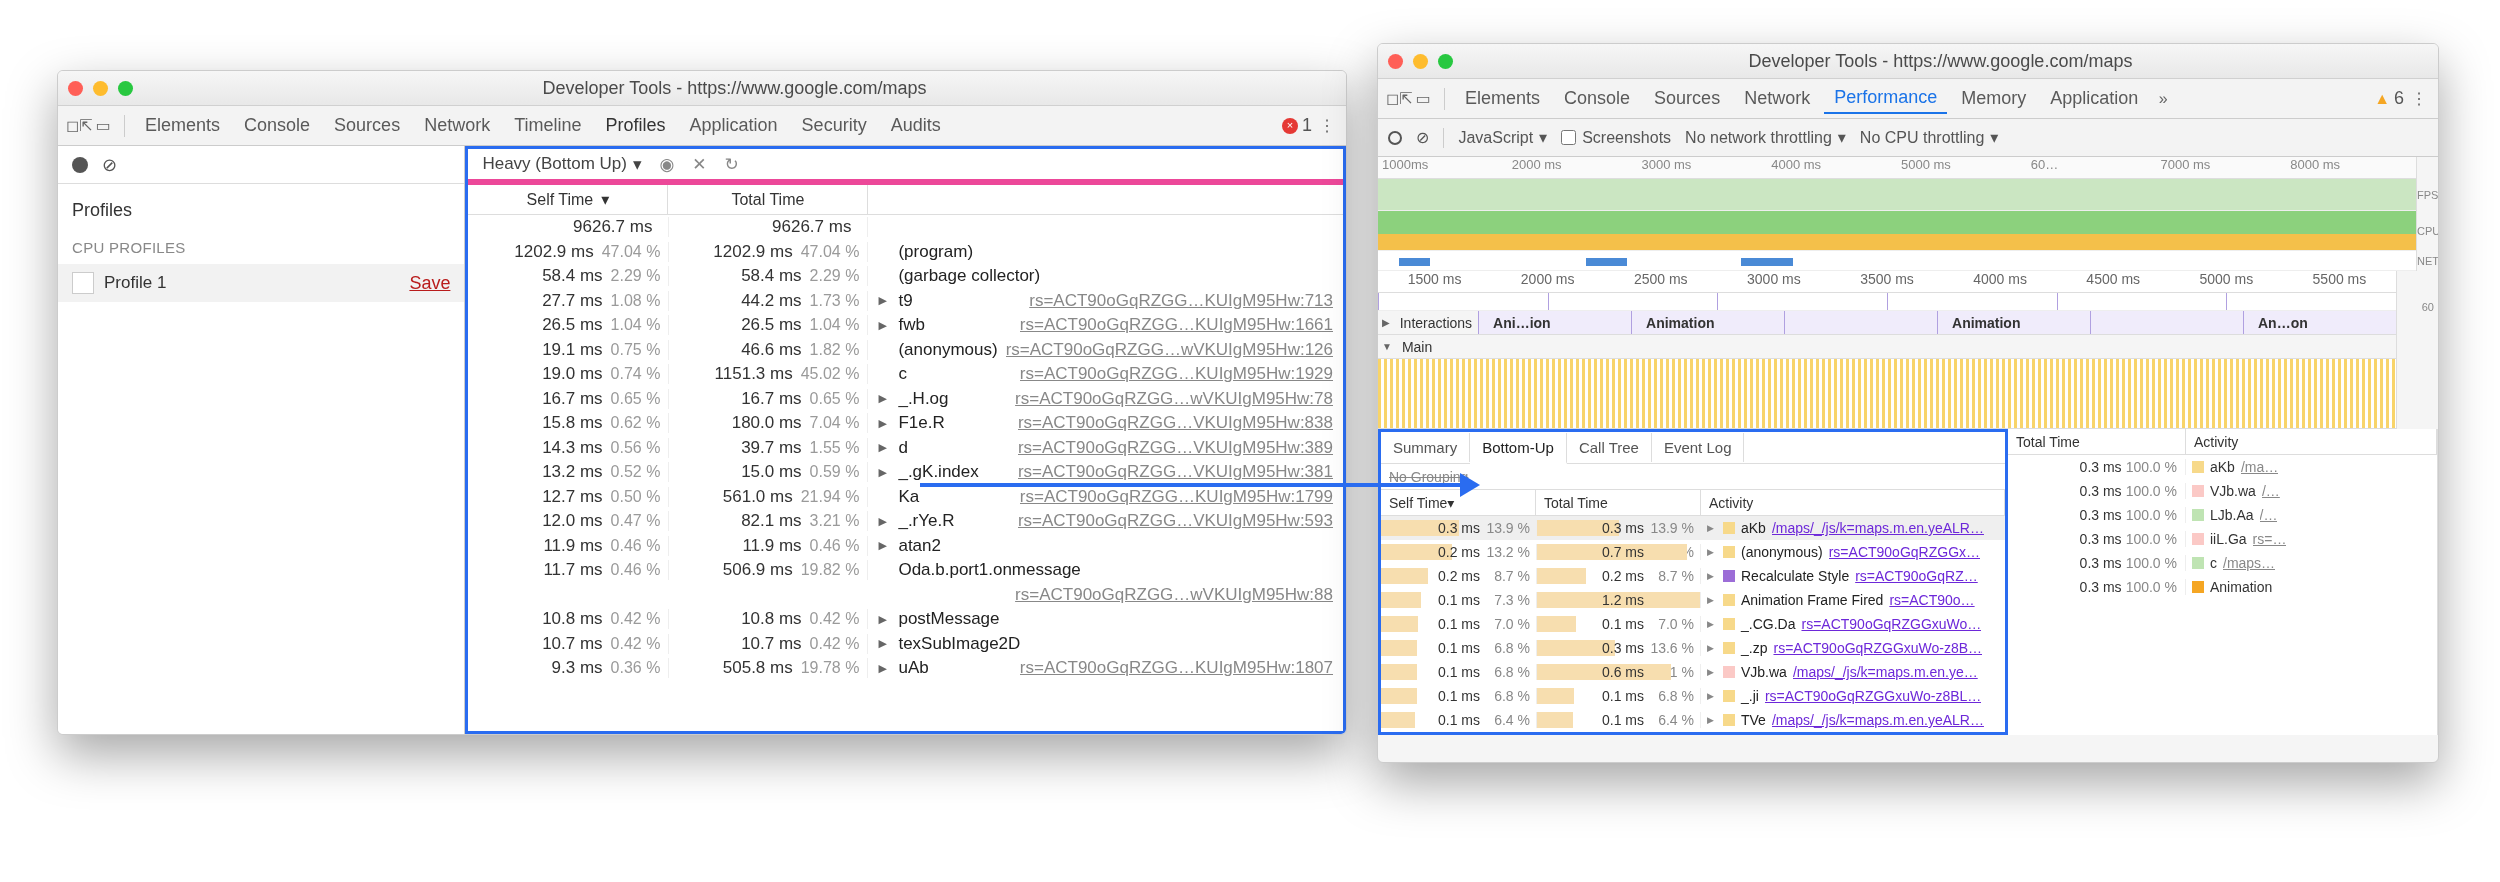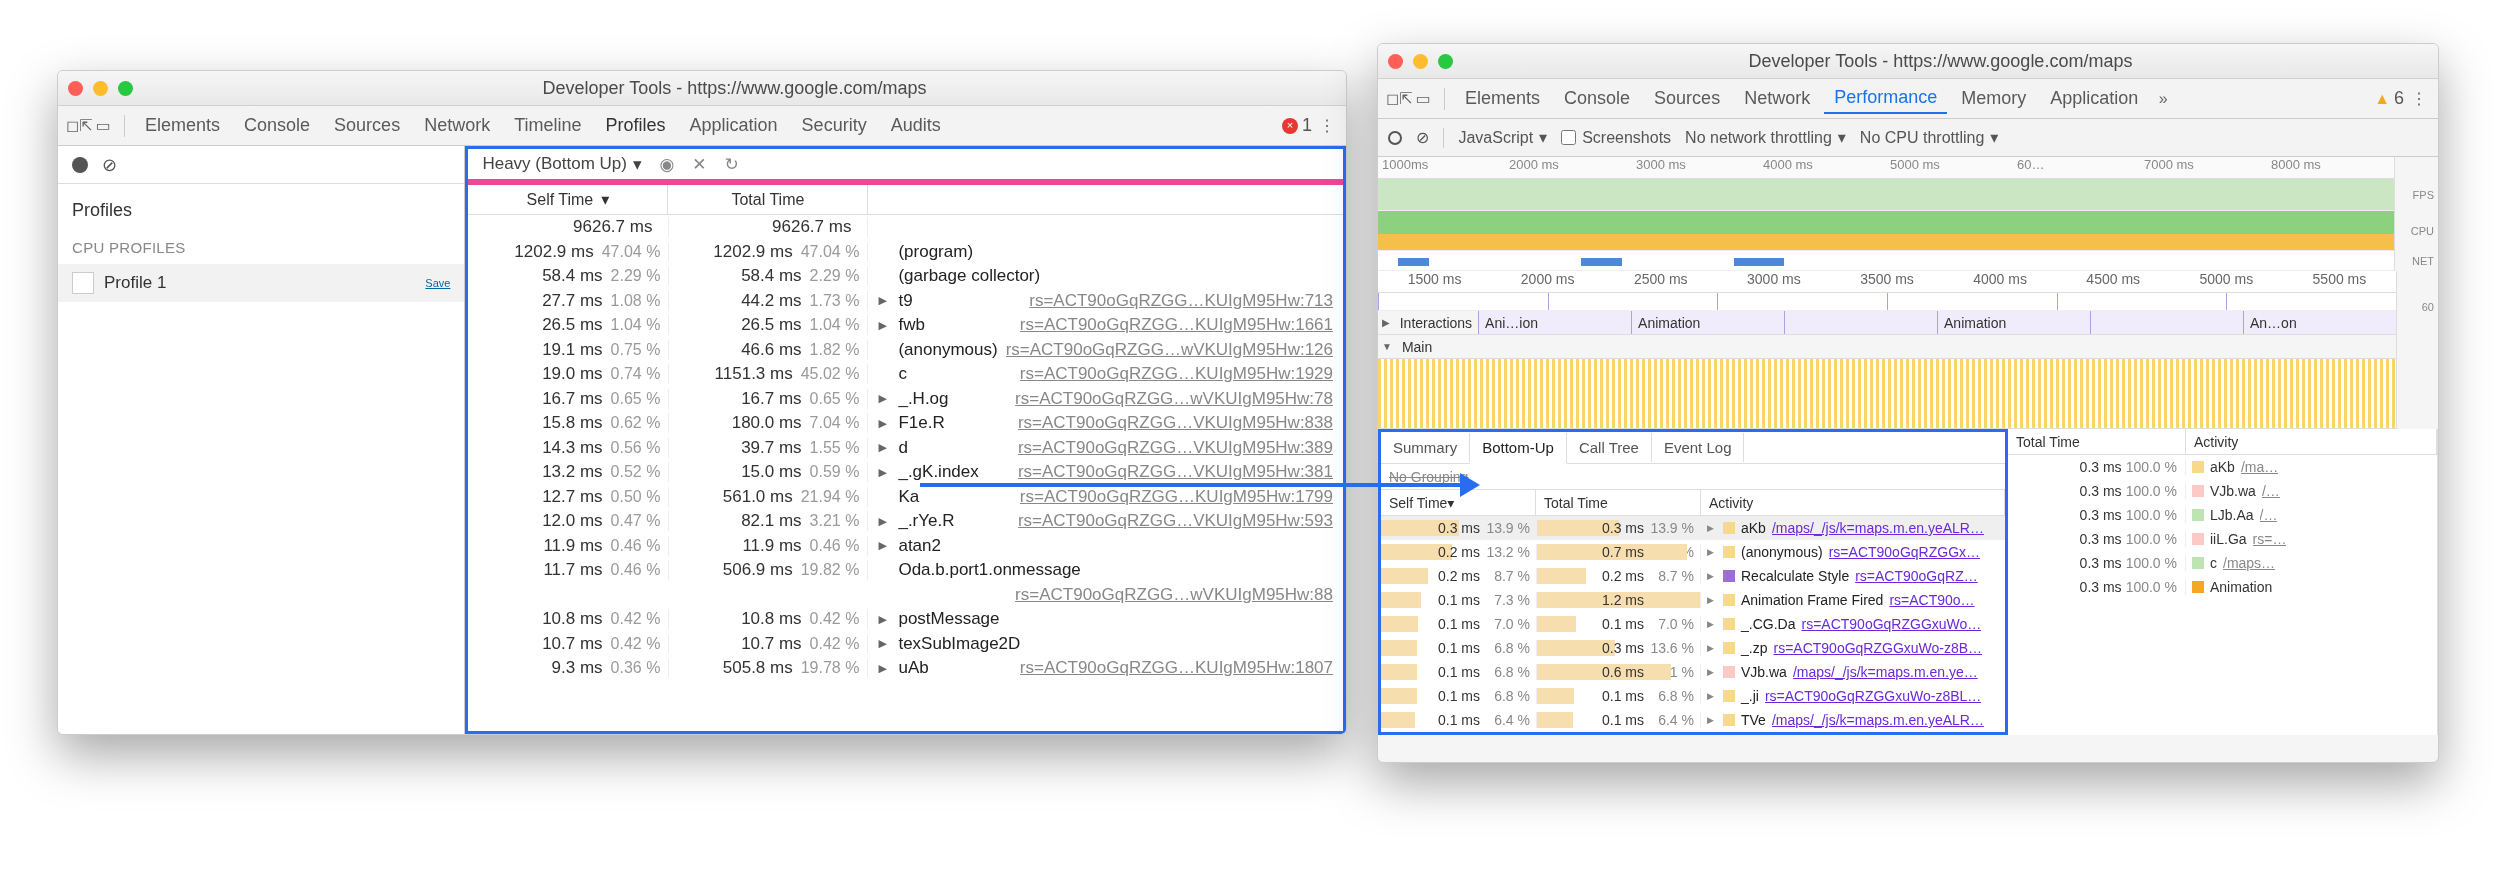--- a/index.html
+++ b/index.html
@@ -30,21 +30,21 @@
   .toolbar2 input[type=checkbox]{width:15px;height:15px;}
   .content-left { display:flex; height: calc(100% - 75px); }
   .sidebar { width: 415px; background:#fff; border-right:1px solid #ccc; display:flex;flex-direction:column;}
   .sidebar .sbar-tools { height:38px; display:flex;align-items:center;gap:14px;padding:0 14px;border-bottom:1px solid #ddd;font-size:18px;color:#555;}
   .sidebar .sbar-tools .rec{width:16px;height:16px;border-radius:50%;background:#555;}
   .sidebar .profiles-h { padding:16px 14px 8px; font-size:18px; color:#333;}
   .sidebar .section-h { padding:10px 14px 8px; font-size:15px; color:#888; letter-spacing:0.3px;}
   .sidebar .profile-row { display:flex;align-items:center;padding:8px 14px;gap:10px;background:#f2f2f2;}
   .sidebar .profile-row .picon{width:22px;height:22px;background:#fff;border:1px solid #ccc;display:inline-flex;align-items:center;justify-content:center;font-size:12px;color:#888;}
   .sidebar .profile-row .pname{flex:1;font-size:17px;}
-  .sidebar .profile-row .save{text-decoration:underline;color:#0369a1;font-size:11px;}
+  .sidebar .profile-row .save{text-decoration:underline;color:#b91c1c;font-size:18px;}
   .mainpane { flex:1; display:flex; flex-direction:column; background:#fff; border:3px solid #2a6cf0; }
 
   .heavy-toolbar { height:36px; display:flex;align-items:center;gap:18px;padding:0 14px;border-bottom:6px solid #ec4899;font-size:17px;color:#444;}
   .heavy-toolbar .dd{display:inline-flex;align-items:center;gap:6px;}
   .heavy-toolbar .ico{color:#888;}
   .table-head { display:flex;height:30px;border-bottom:1px solid #ddd;font-size:16px;color:#333;}
   .table-head .th{display:flex;align-items:center;padding:0 10px;border-right:1px solid #ddd;}
   .th-self{width:200px;justify-content:center;gap:8px;}
   .th-total{width:200px;justify-content:center;}
   .th-func{flex:1;padding-left:14px;}
@@ -66,21 +66,21 @@
   .ov-fill{position:absolute;top:0;bottom:0;background:rgba(140,200,120,0.45);}
   .ov-fill.cpu{background:linear-gradient(to top,#f4c04a 0%,#f4c04a 40%,#8cd17d 40%,#8cd17d 100%);}
   .ov-fill.net{height:8px;bottom:4px;top:auto;background:#4a8ad6;}
   .ruler2{height:22px;background:#fff;border-bottom:1px solid #ddd;display:flex;font-size:14px;color:#666;}
   .ruler2 span{flex:1;text-align:center;}
   .activity-strip{height:18px;background:#fff;border-bottom:1px solid #eee;display:flex;}
   .activity-strip .seg{flex:1;border-left:1px solid #b0a0e0;position:relative;}
   .tracks{display:flex;height:24px;border-bottom:1px solid #ddd;font-size:14px;color:#333;align-items:center;}
   .tracks .tri{font-size:10px;color:#666;padding:0 4px;}
   .tracks .tl{flex:0 0 auto;padding:0 6px;}
-  .tracks .tslot{flex:1;border-left:1px solid #b0a0e0;height:100%;display:flex;align-items:center;padding-left:6px;background:#f0ecfb;overflow:hidden;}
+  .tracks .tslot{flex:1;border-left:1px solid #b0a0e0;height:100%;display:flex;align-items:center;padding-left:14px;background:#f0ecfb;overflow:hidden;font-weight:bold;}
   .flame{height:70px;background:repeating-linear-gradient(90deg,#f8d46a,#f8d46a 3px,#fff 3px,#fff 6px);border-bottom:1px solid #ddd;}
 
   .perf-body { display:flex; }
   .bottomup-pane{flex:0 0 630px;background:#fff;border:3px solid #2a6cf0;display:flex;flex-direction:column;}
   .heaviest-pane{flex:1;background:#fff;border-right:1px solid #ddd;display:flex;flex-direction:column;}
   .bu-tabs{height:32px;display:flex;align-items:center;border-bottom:1px solid #ddd;font-size:15px;color:#555;}
   .bu-tabs .t{padding:6px 12px;border-right:1px solid #ddd;}
   .bu-tabs .t.active{background:#fff;color:#222;border-bottom:2px solid #fff;margin-bottom:-1px;}
   .bu-filt{height:26px;display:flex;align-items:center;padding:0 8px;border-bottom:1px solid #ddd;color:#888;font-size:14px;text-decoration:line-through;}
   .bu-head{display:flex;height:26px;border-bottom:1px solid #ddd;font-size:14px;color:#333;}
@@ -523,21 +523,21 @@
           </div>
         <div class="overview-strip">
             <div class="ov-fill cpu" style="left:0;width:100%"></div>
           </div>
         <div class="overview-strip" style="height:20px">
             <div class="ov-fill net" style="left:2%;width:3%"></div>
             <div class="ov-fill net" style="left:20%;width:4%"></div>
             <div class="ov-fill net" style="left:35%;width:5%"></div>
           </div>
       </div>
-      <div style="width:44px;display:flex;flex-direction:column;font-size:11px;color:#888;text-align:right;padding-right:4px;border-left:1px solid #ddd">
+      <div style="width:22px;display:flex;flex-direction:column;font-size:11px;color:#888;text-align:right;padding-right:4px;border-left:1px solid #ddd">
         <div style="height:22px"></div>
         <div style="height:32px;line-height:32px">FPS</div>
         <div style="height:40px;line-height:40px">CPU</div>
         <div style="height:20px;line-height:20px">NET</div>
       </div>
     </div>
 
     <div style="display:flex">
       <div style="flex:1">
         <div class="ruler2" id="ruler2">

